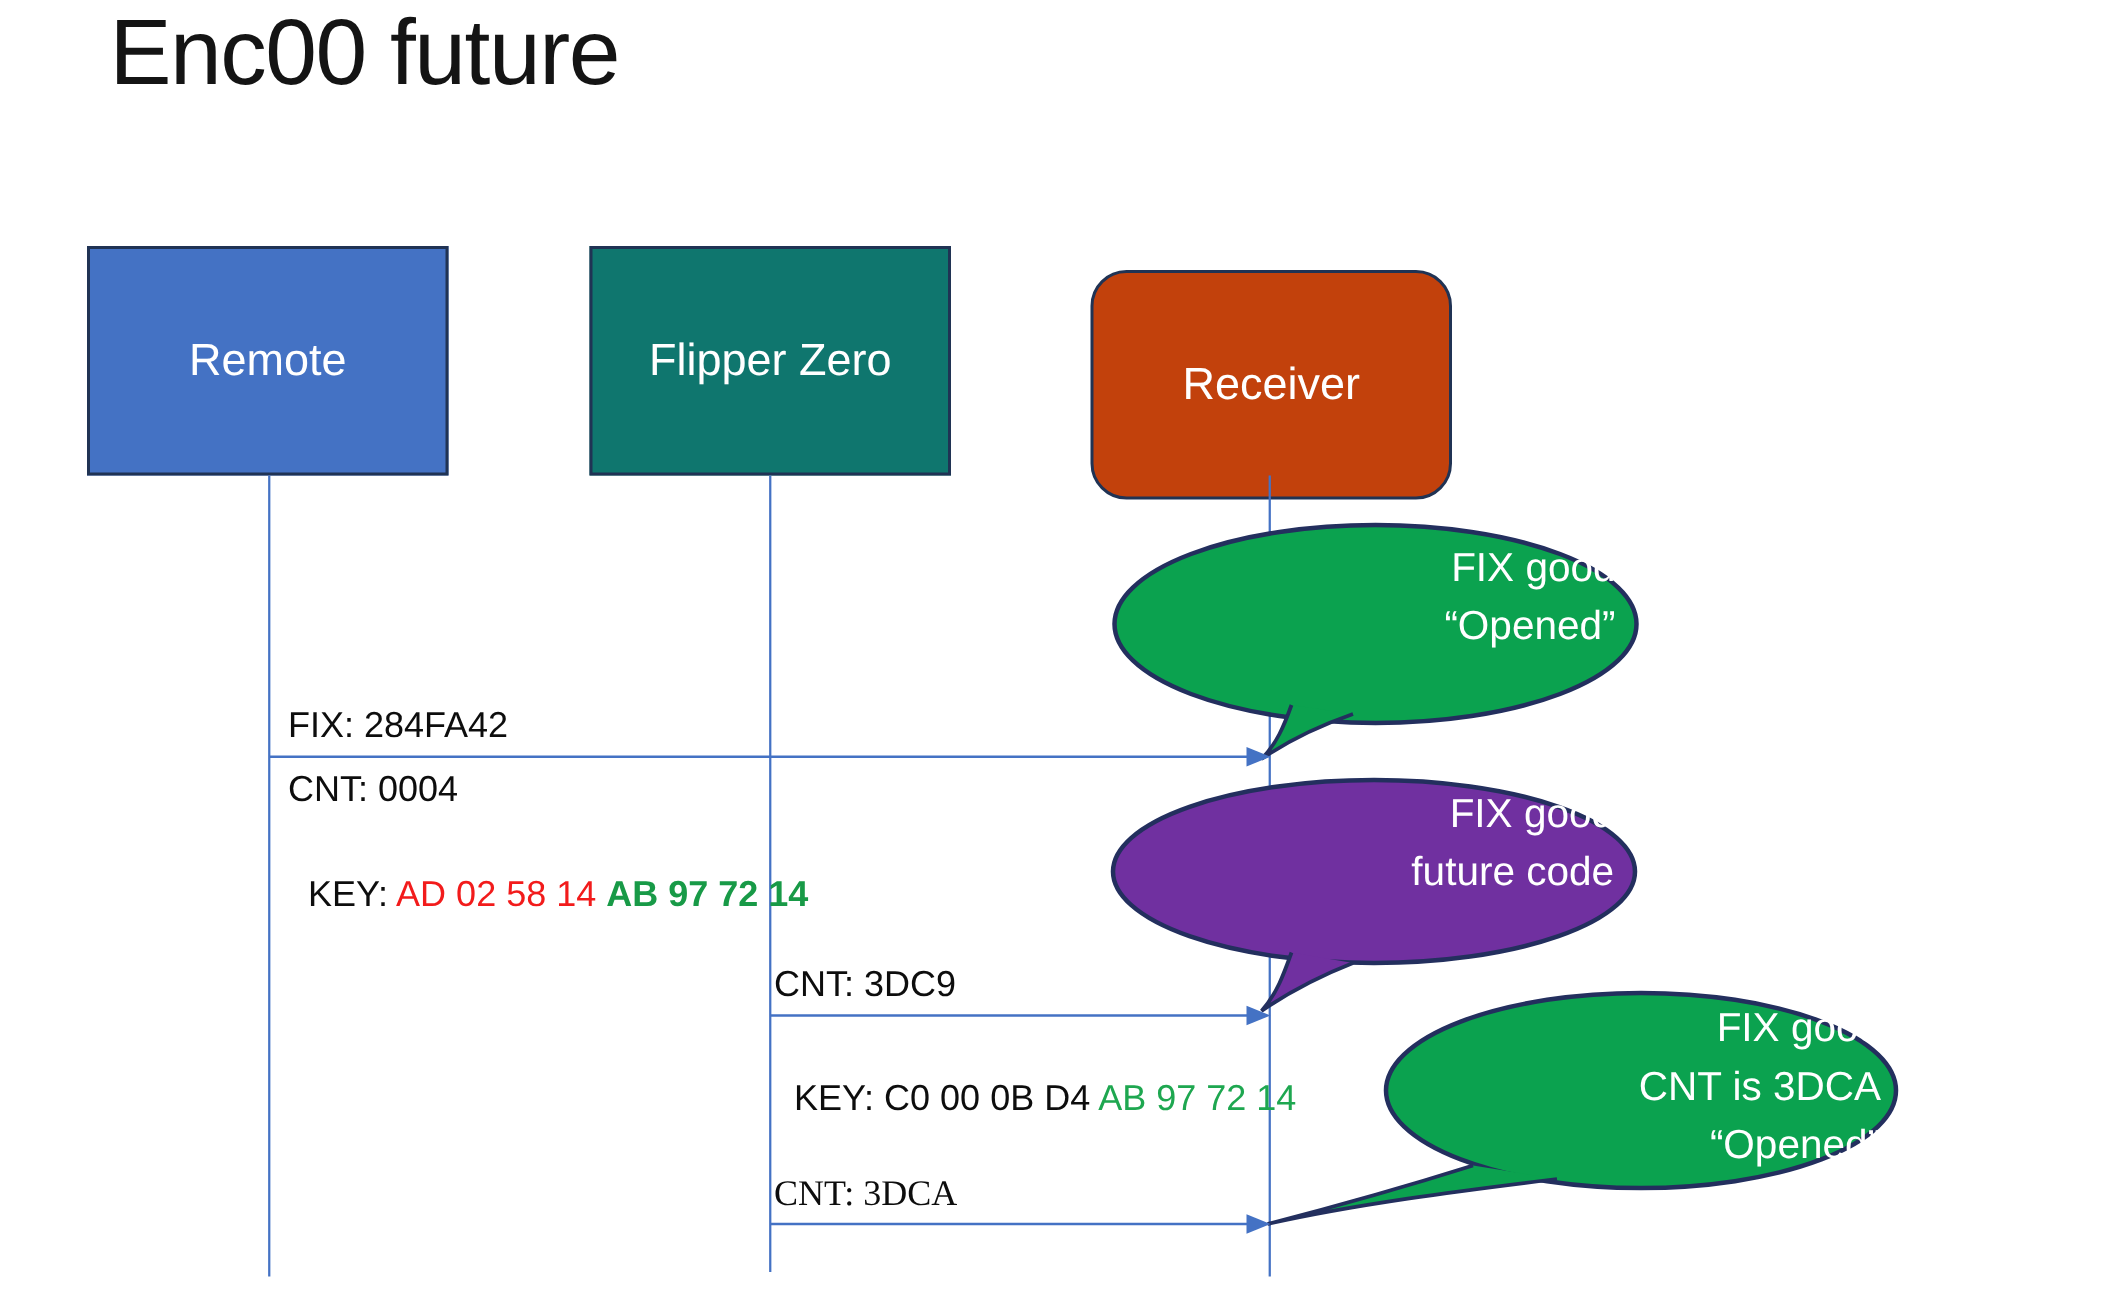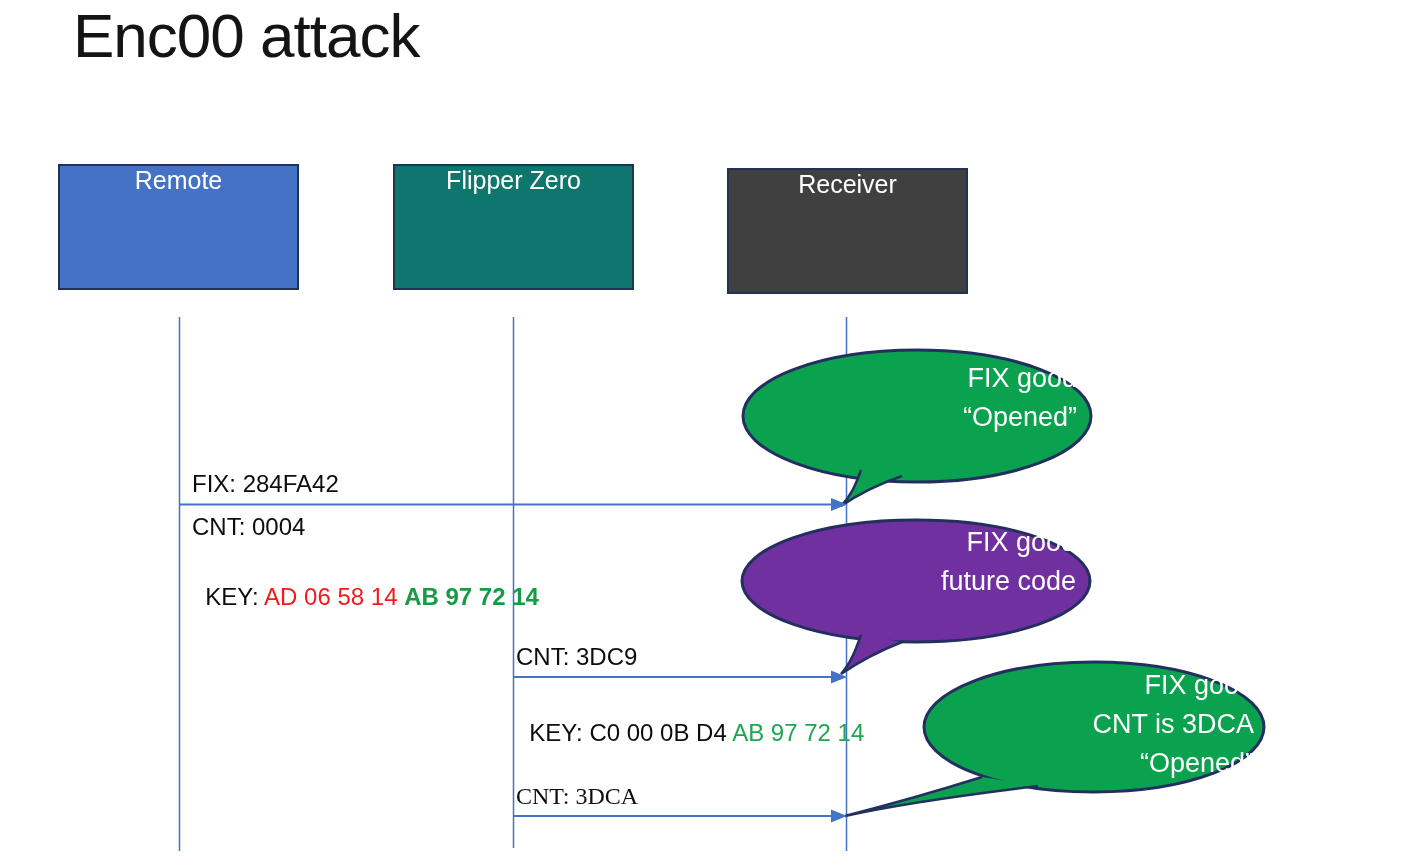--- a/index.html
+++ b/index.html
@@ -5,28 +5,28 @@
   html,body { margin:0; padding:0; background:#ffffff; }
   body {
     width:1408px; height:859px; position:relative; overflow:hidden;
     font-family:"Liberation Sans", sans-serif;
   }
   .slide-title {
     position:absolute; left:73px; top:0px;
     font-size:62px; font-weight:300; letter-spacing:-1px; color:#141414;
   }
   .actor {
-    position:absolute; width:241px; height:126px; box-sizing:border-box;
+    position:absolute; width:241px; height:153px; box-sizing:border-box;
     border:2.5px solid #203354;
-    display:flex; align-items:flex-start; justify-content:center;
-    color:#ffffff; font-size:25px;
+    display:flex; align-items:center; justify-content:center;
+    color:#ffffff; font-size:30px;
   }
   .actor-remote   { left:58px;  top:164px; background:#4472C4; }
   .actor-flipper  { left:393px; top:164px; background:#0f766e; }
-  .actor-receiver { left:727px; top:168px; background:#404040; }
+  .actor-receiver { left:727px; top:180px; background:#c2410c;border-radius:24px; }
 
   svg.diagram { position:absolute; left:0; top:0; }
   .lifeline { stroke:#4472C4; stroke-width:1.5; }
   .arrow-line { stroke:#4472C4; stroke-width:1.8; }
   .arrow-head { fill:#4472C4; }
   .bubble-green { fill:#0BA24F; }
   .bubble-purple { fill:#7030A0; }
   .bubble-stroke { stroke:#232F5E; stroke-width:3; }
   .tail-stroke { stroke:#232F5E; stroke-width:2.5; }
 
@@ -41,21 +41,21 @@
     position:absolute; width:320px; text-align:right;
     color:#ffffff; font-size:27px; line-height:39px;
   }
   .c1 { left:757px; top:359px; }
   .c2 { left:756px; top:523px; }
   .c3 { left:934px; top:666px; }
 </style>
 </head>
 <body>
 
-<div class="slide-title">Enc00 attack</div>
+<div class="slide-title">Enc00 future</div>
 
 <div class="actor actor-remote">
   <span>Remote</span>
 </div>
 <div class="actor actor-flipper">
   <span>Flipper Zero</span>
 </div>
 <div class="actor actor-receiver">
   <span>Receiver</span>
 </div>
@@ -81,21 +81,21 @@
   <line class="arrow-line" x1="513.5" y1="677" x2="833" y2="677"></line>
   <polygon class="arrow-head" points="847,677 831,670.5 831,683.5"></polygon>
 
   <line class="arrow-line" x1="513.5" y1="816" x2="833" y2="816"></line>
   <polygon class="arrow-head" points="847,816 831,809.5 831,822.5"></polygon>
 </svg>
 
 <div class="msg-line" style="left:192px; top:467px;">FIX: 284FA42</div>
 <div class="msg-line" style="left:192px; top:510px;text-align:center;">CNT: 0004</div>
 <div class="msg-line" style="left:192px; top:546px;">
-  <span>KEY: </span><span class="key-red">AD 06 58 14 </span><span class="key-green-bold">AB 97 72 14</span>
+  <span>KEY: </span><span class="key-red">AD 02 58 14 </span><span class="key-green-bold">AB 97 72 14</span>
 </div>
 
 <div class="msg-line" style="left:516px; top:640px;">CNT: 3DC9</div>
 <div class="msg-line" style="left:516px; top:682px;">
   <span>KEY: C0 00 0B D4 </span><span class="key-green">AB 97 72 14</span>
 </div>
 
 <div class="msg-line" style="left:516px; top:779px;font-family:Liberation Serif, serif;">CNT: 3DCA</div>
 <div class="msg-line" style="left:516px; top:821px;">
   <span>KEY: C0 02 8A 33 </span><span class="key-green">AB 97 72 14</span>

